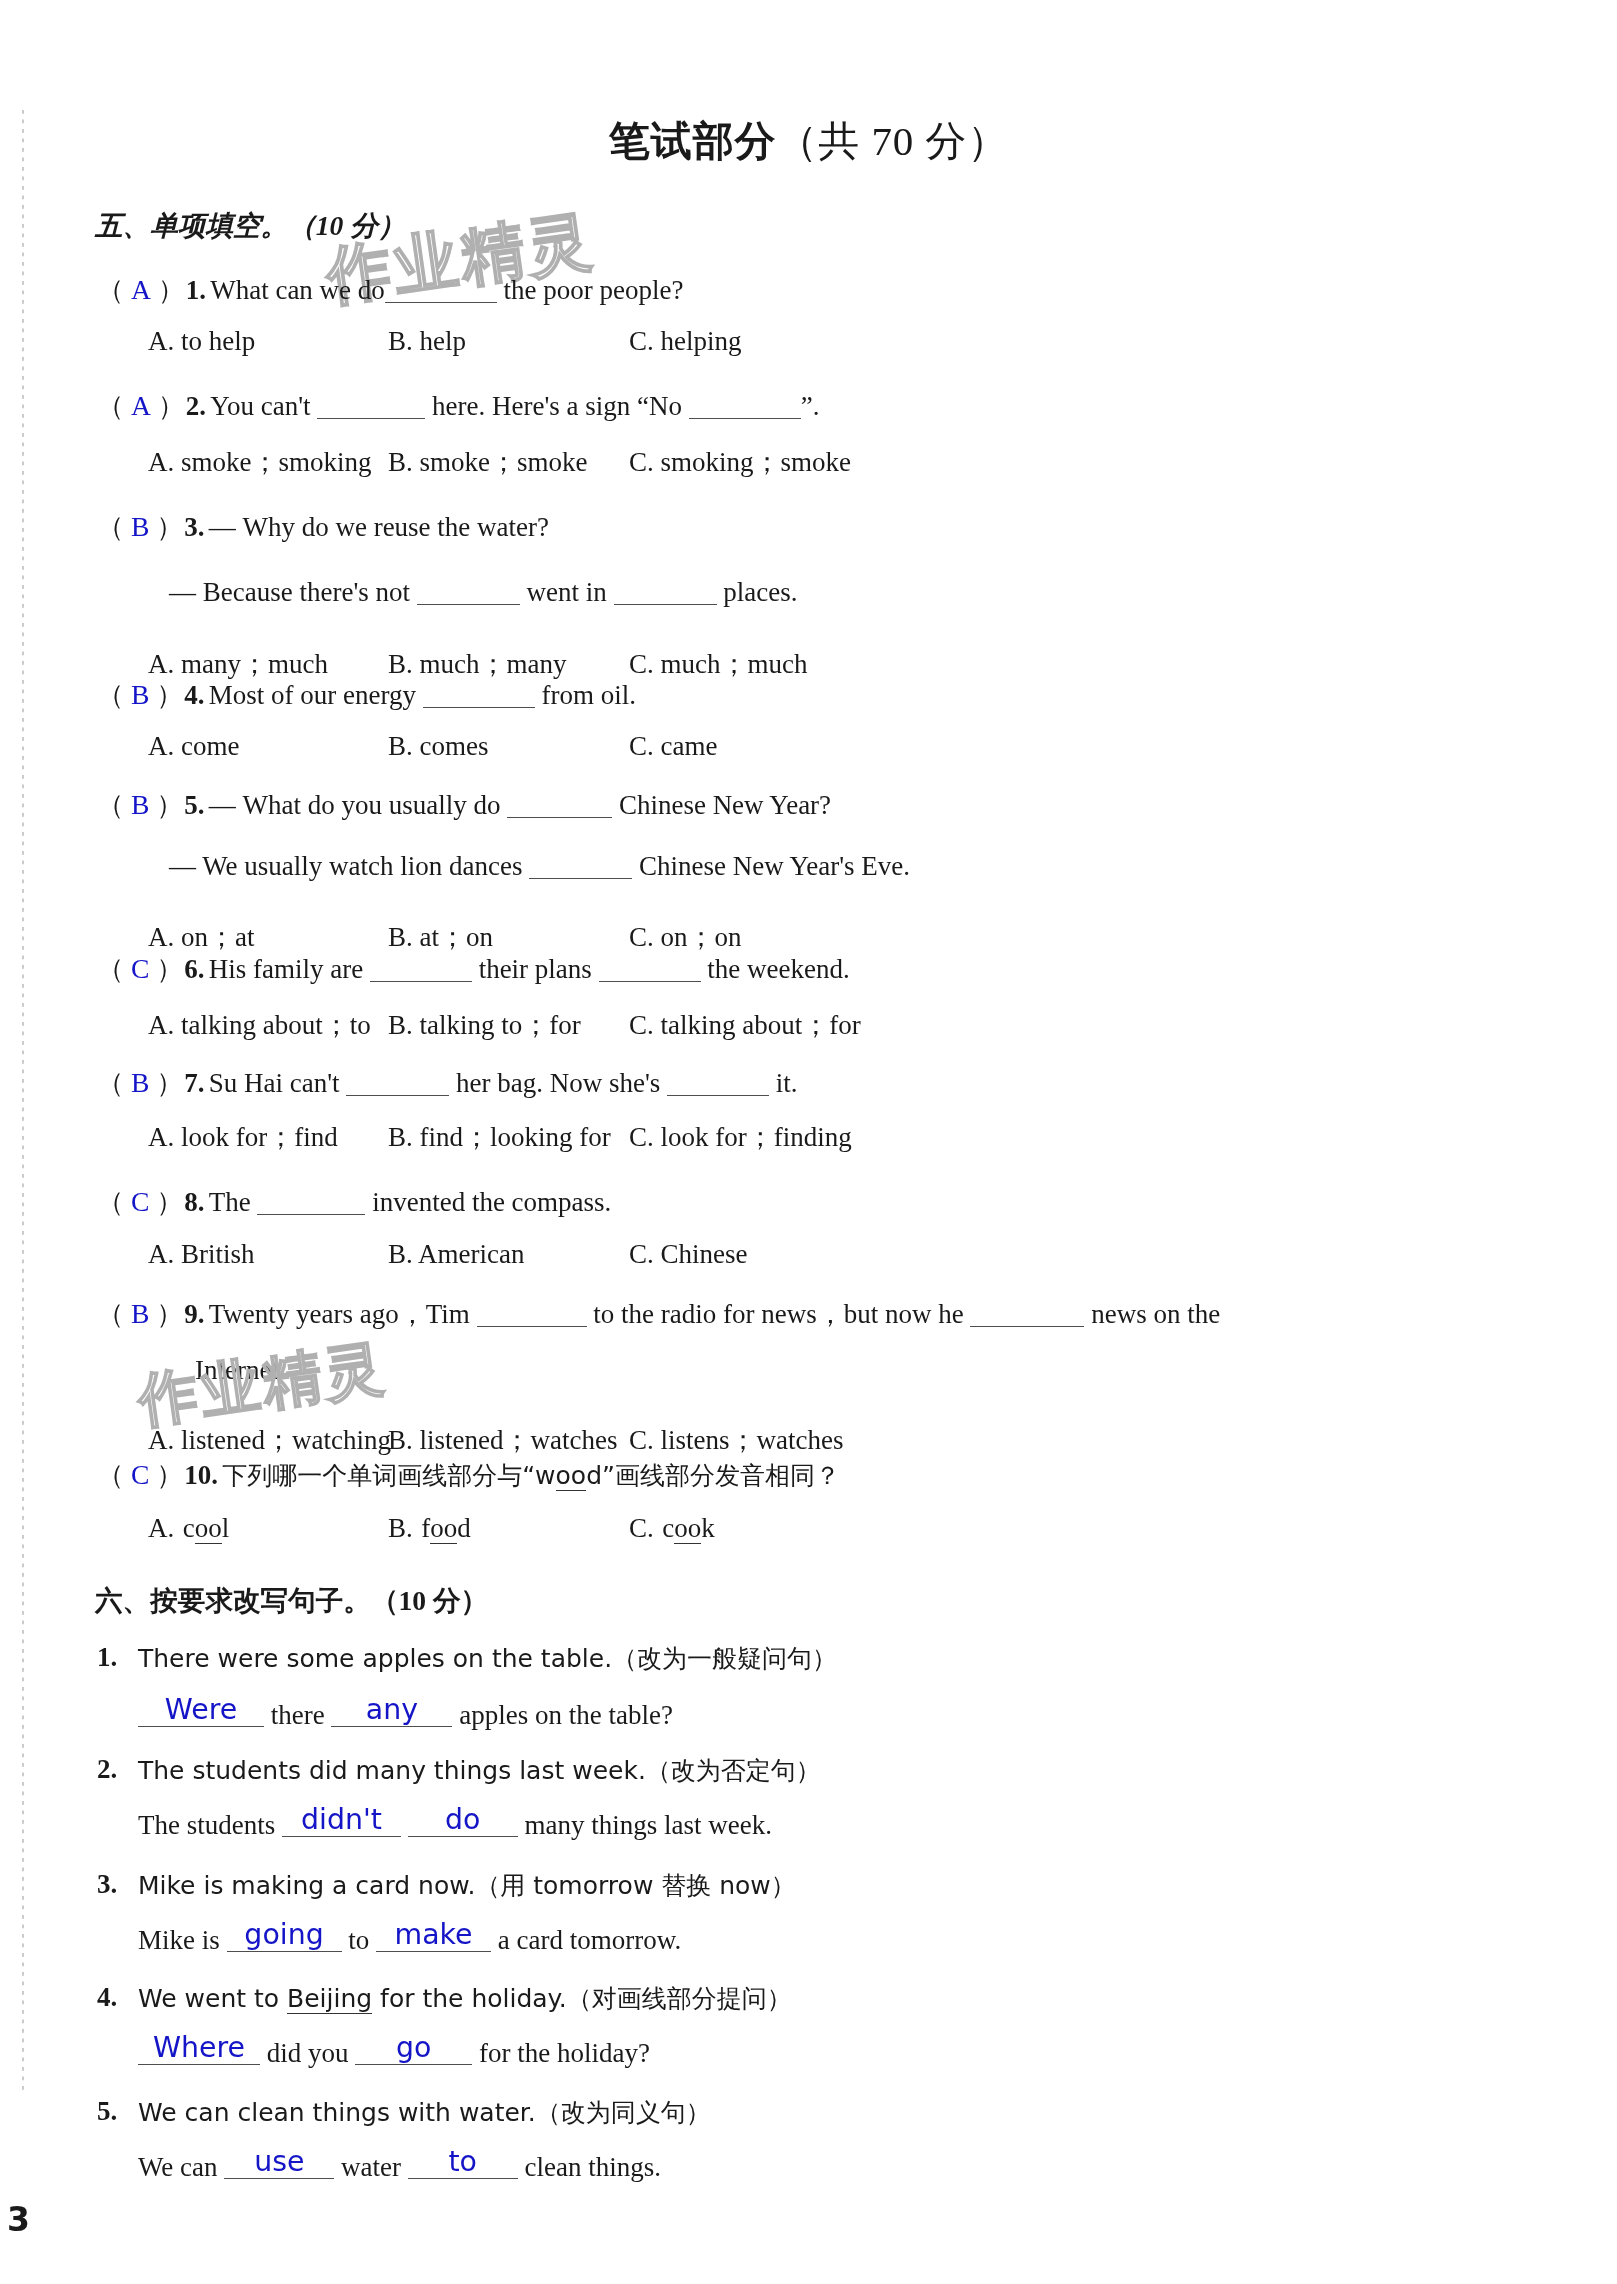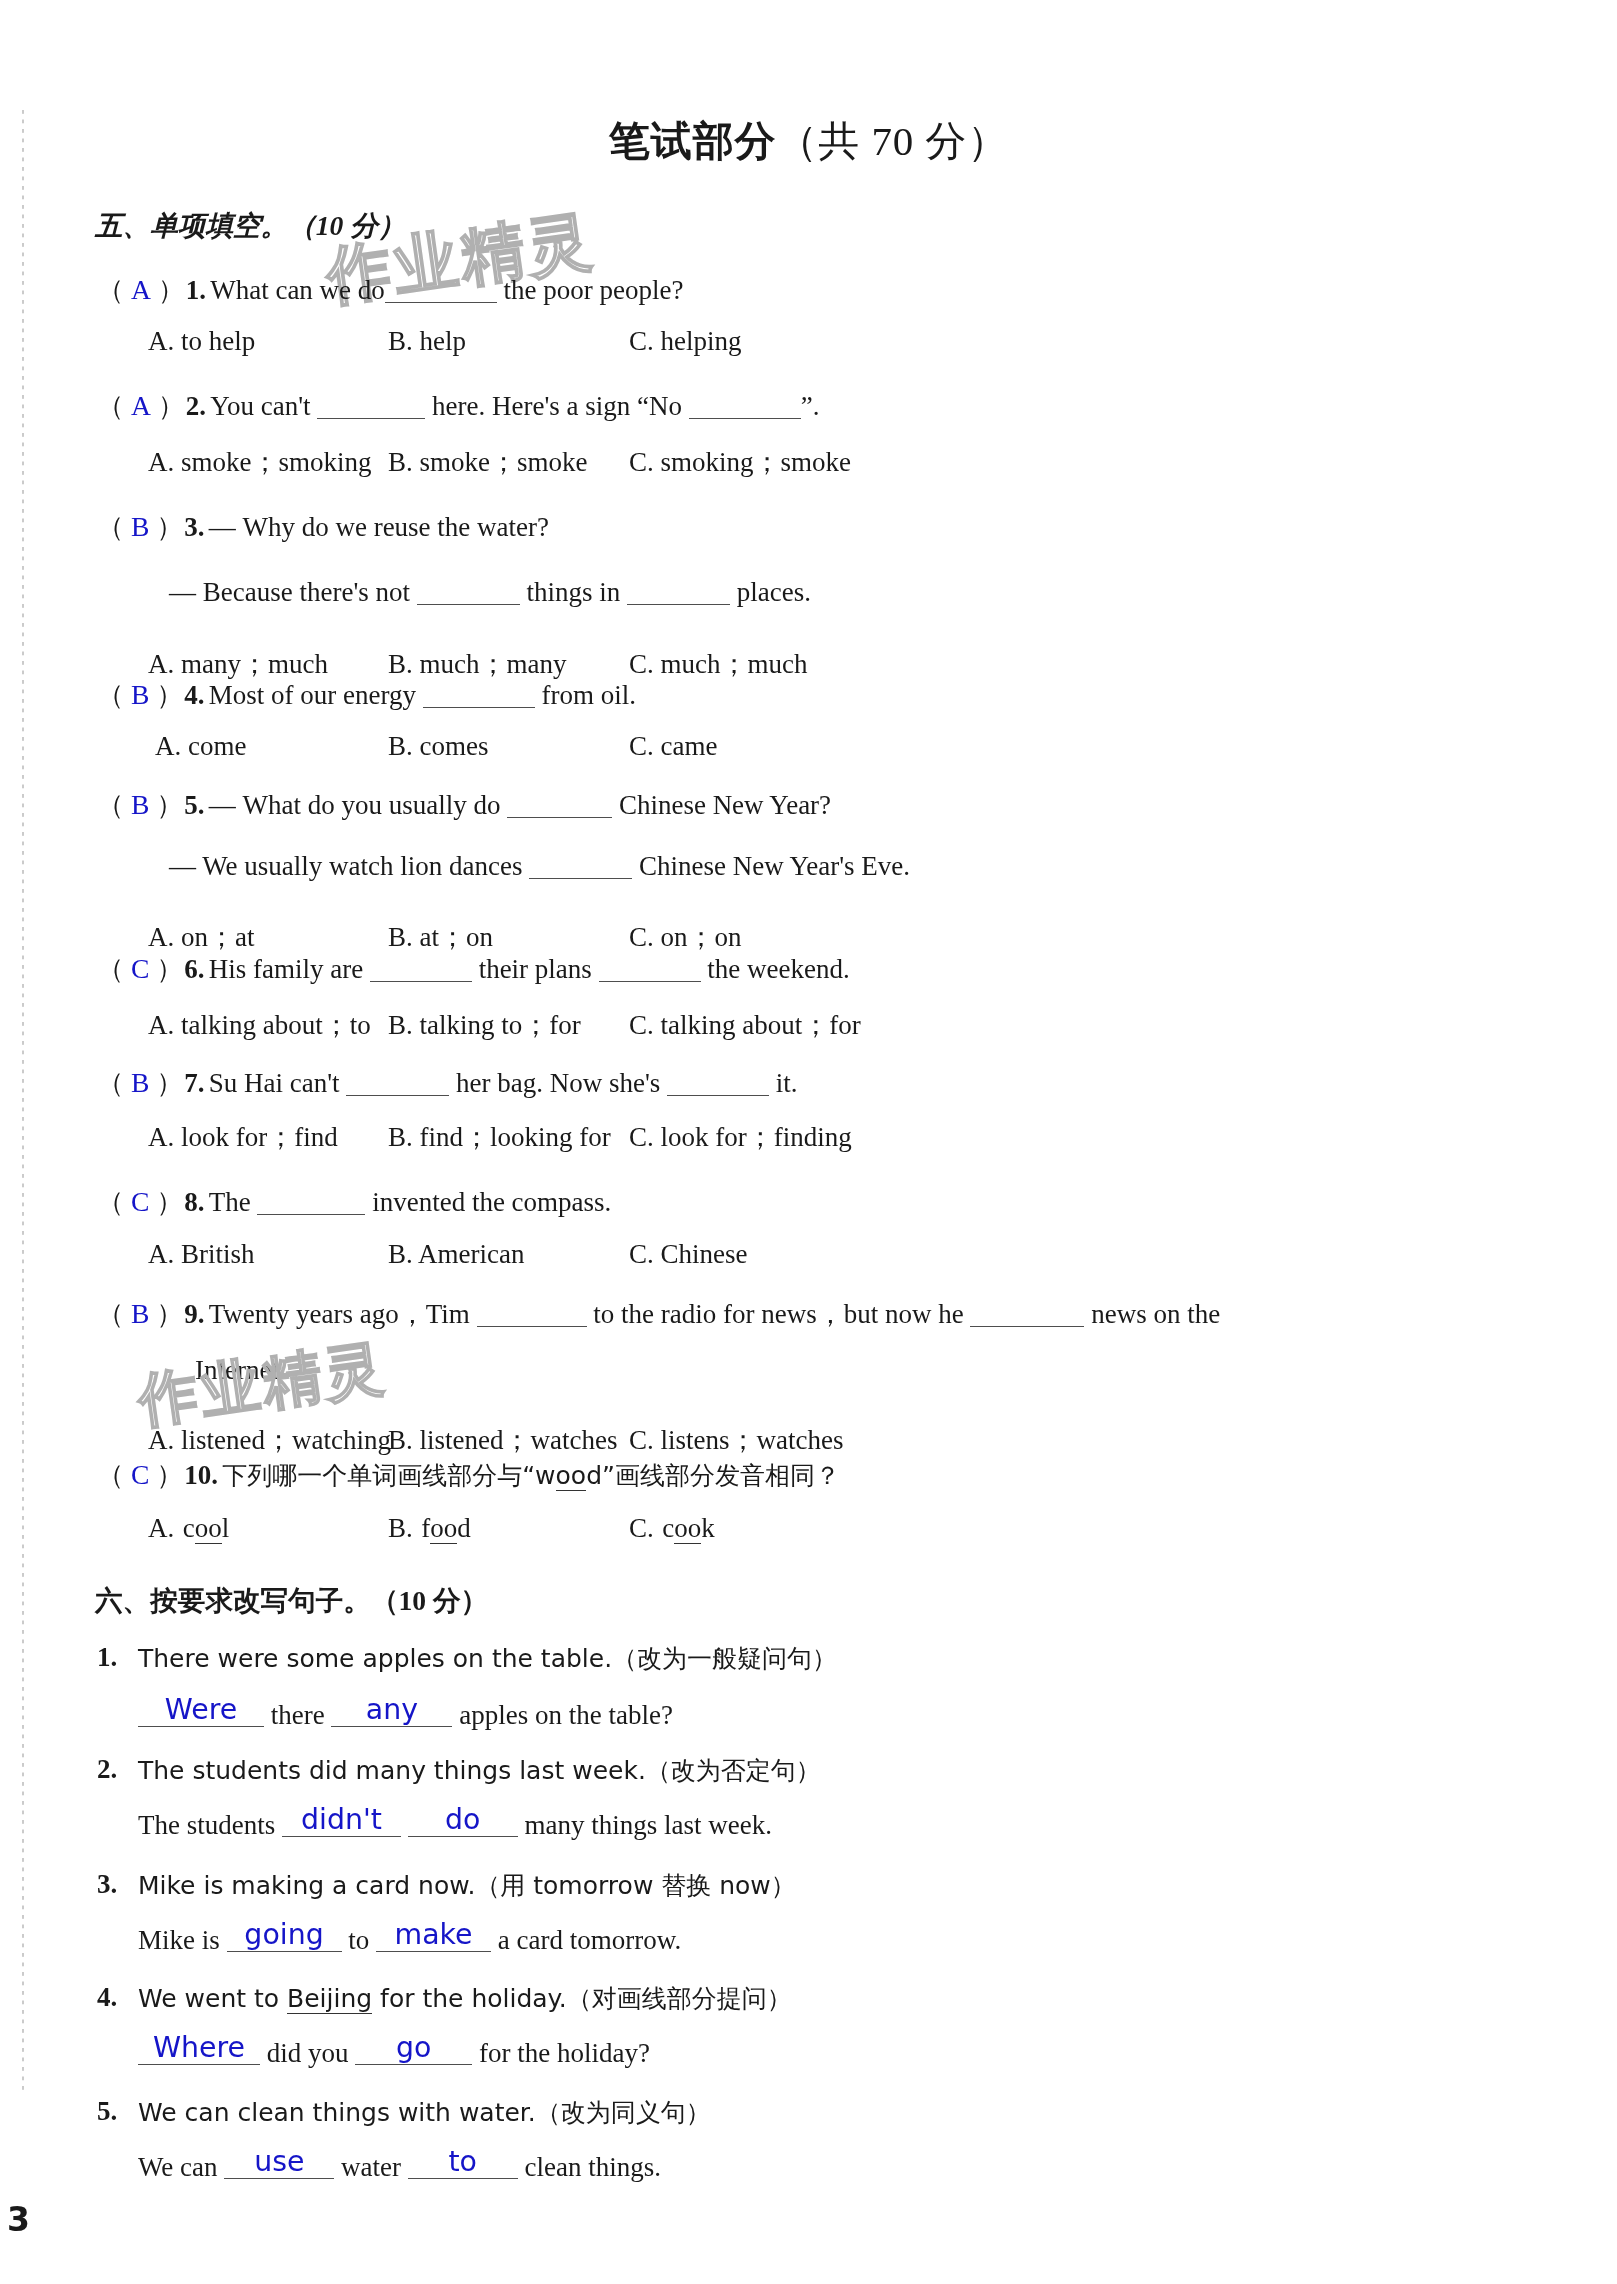--- a/index.html
+++ b/index.html
@@ -180,33 +180,33 @@
   <div class="opts" style="left:148px; top:444px;">
     <span class="opt" style="left:0px;">A. smoke；smoking</span>
     <span class="opt" style="left:240px;">B. smoke；smoke</span>
     <span class="opt" style="left:481px;">C. smoking；smoke</span>
   </div>
 
   <div class="q" style="left:97px; top:513px;">
     <span class="ans-paren">（<span class="ans-letter">B</span>）</span><span class="q-num">3.</span><span>— Why do we reuse the water?</span>
   </div>
   <div class="q" style="left:169px; top:579px;">
-    <span>— Because there's not</span> <span class="blank" style="width:103px;"></span> <span>things in</span> <span class="blank" style="width:103px;"></span> <span>places.</span>
+    <span>— Because there's not</span> <span class="blank" style="width:103px;"></span> <span>went in</span> <span class="blank" style="width:103px;"></span> <span>places.</span>
   </div>
   <div class="opts" style="left:148px; top:646px;">
     <span class="opt" style="left:0px;">A. many；much</span>
     <span class="opt" style="left:240px;">B. much；many</span>
     <span class="opt" style="left:481px;">C. much；much</span>
   </div>
 
   <div class="q" style="left:97px; top:681px;">
     <span class="ans-paren">（<span class="ans-letter">B</span>）</span><span class="q-num">4.</span><span>Most of our energy</span> <span class="blank" style="width:112px;"></span> <span>from oil.</span>
   </div>
   <div class="opts" style="left:148px; top:731px;">
-    <span class="opt" style="left:7px;">A. come</span>
+    <span class="opt" style="left:0px;">A. come</span>
     <span class="opt" style="left:240px;">B. comes</span>
     <span class="opt" style="left:481px;">C. came</span>
   </div>
 
   <div class="q" style="left:97px; top:791px;">
     <span class="ans-paren">（<span class="ans-letter">B</span>）</span><span class="q-num">5.</span><span>— What do you usually do</span> <span class="blank" style="width:105px;"></span> <span>Chinese New Year?</span>
   </div>
   <div class="q" style="left:169px; top:853px;">
     <span>— We usually watch lion dances</span> <span class="blank" style="width:103px;"></span> <span>Chinese New Year's Eve.</span>
   </div>

